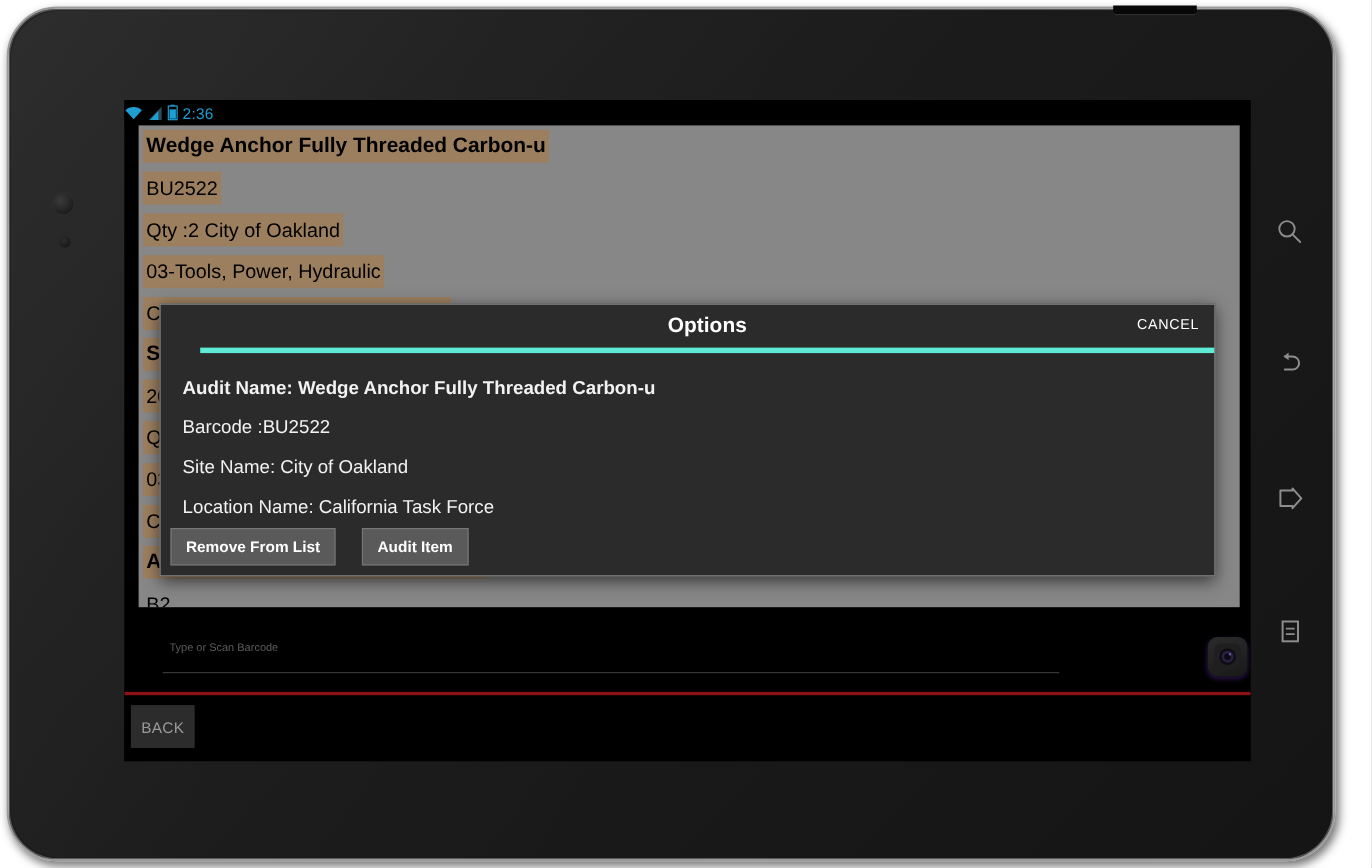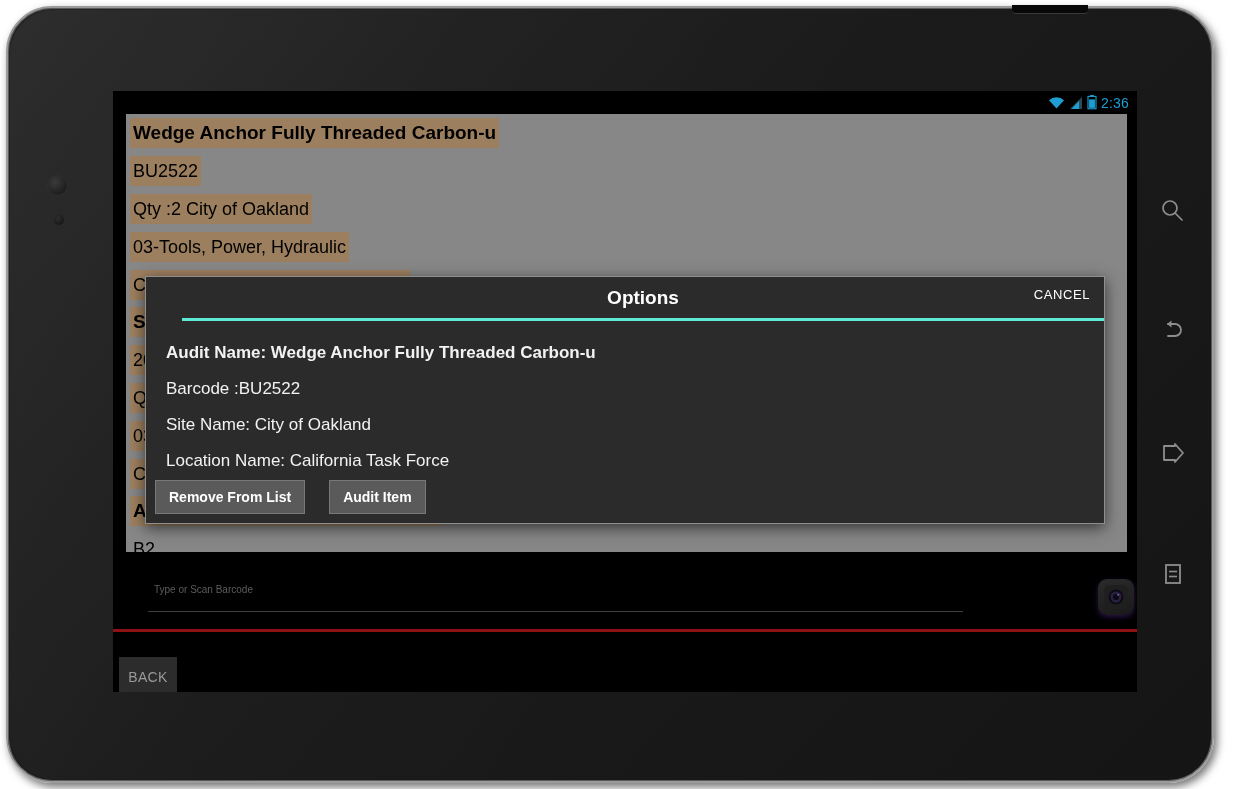--- a/index.html
+++ b/index.html
@@ -65,22 +65,22 @@
     width: 1024px; height: 601px;
     background: #000000;
     overflow: hidden;
   }
 
   
   #status-bar {
     position: absolute; left: 0; top: 0;
     width: 100%; height: 23px;
     background: #000;
-    display: flex; align-items: center; justify-content: flex-end;
-    padding-right: 8px; gap: 4px; padding-left: 15px;
+    display: flex; align-items: center; 
+    padding-right: 8px; gap: 4px;
   }
   #status-bar svg { display: block; }
   #status-clock {
     color: #1e9fd4; font-size: 14px; letter-spacing: .2px;
     font-family: "Liberation Sans", sans-serif;
   }
 
   
   #asset-list {
     position: absolute; left: 13px; top: 23px;
@@ -139,21 +139,20 @@
     border-top: 3px solid #8e1113;
   }
   #back-button {
     position: absolute; left: 6px; top: 9px;
     width: 58px; height: 39px;
     background: #2c2c2c;
     color: #9a9a9a;
     font-size: 14px;
     display: flex; align-items: center; justify-content: center;
     letter-spacing: .3px;
-    margin-top: 16px;
   }
   #screen-title {
     position: absolute; left: 0; top: 12px;
     width: 100%;
     text-align: center;
     color: #8a8a8a;
     font-size: 23px;
   }
 
   
@@ -161,21 +160,21 @@
     position: absolute;
     left: 32px; top: 185px;
     width: 960px; height: 248px;
     background: #2b2b2b;
     border: 1px solid #8e8e8e;
     box-shadow: 0 4px 14px rgba(0,0,0,.6);
   }
   #dialog-header {
     position: relative;
     height: 44px;
-    border-bottom: 3px solid #5eead4;
+    border-bottom: 5px solid #5eead4;
     display: flex; align-items: center; justify-content: center; margin-left: 36px;
   }
   #dialog-title {
     color: #ffffff; font-size: 19px; font-weight: bold;
   }
   #dialog-cancel {
     position: absolute; right: 14px; top: 10px;
     color: #ffffff; font-size: 13px; font-weight: normal;
     letter-spacing: .6px;
   }

